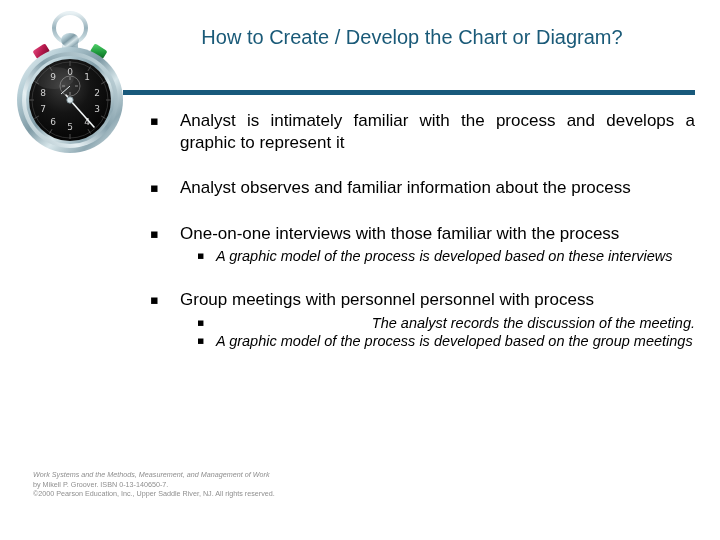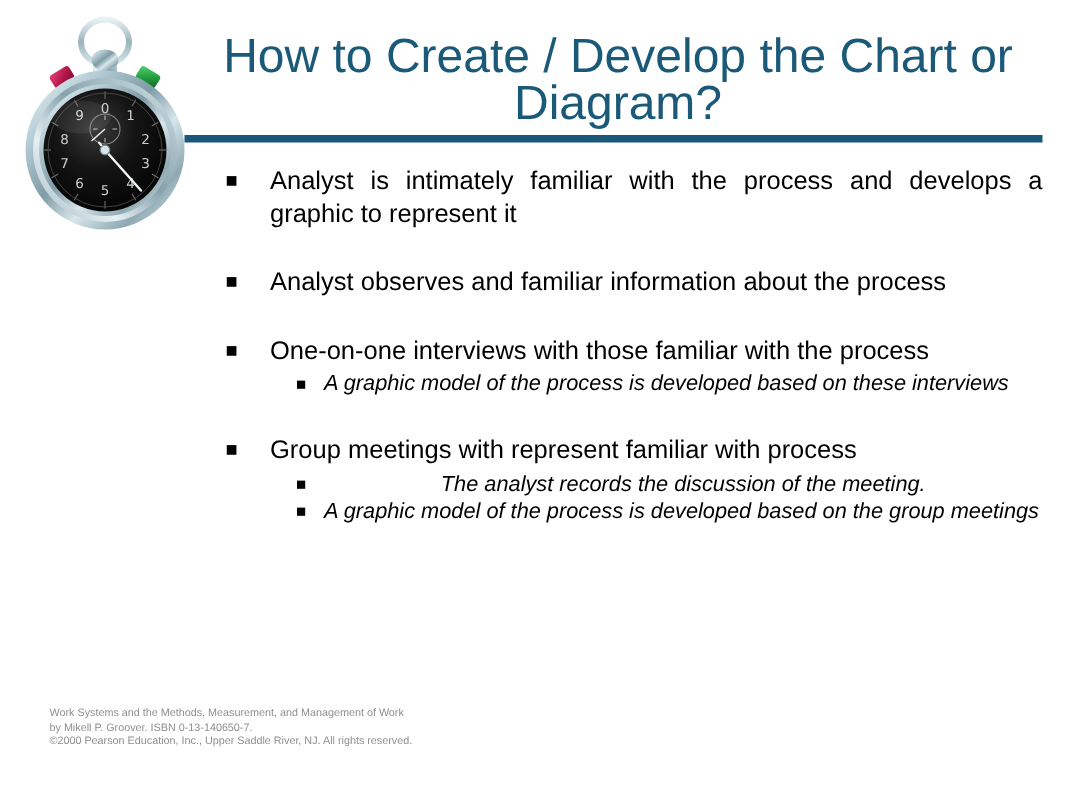--- a/index.html
+++ b/index.html
@@ -29,21 +29,21 @@
   #stopwatch svg { display: block; }
 
   
   #title {
     position: absolute;
     left: 132px;
     top: 22px;
     width: 560px;
     text-align: center;
     color: #1A5A78;
-    font-size: 32px;
+    font-size: 20px;
     line-height: 31px;
     font-weight: normal;
     letter-spacing: 0px;
   }
 
   
   #divider {
     position: absolute;
     left: 123px;
     top: 90px;
@@ -95,36 +95,36 @@
     flex: 0 0 19px;
     font-size: 11px;
     line-height: 18px;
     font-family: "DejaVu Sans", sans-serif;
   }
   .l2 .txt {
     flex: 1 1 auto;
     text-align: justify;
     font-style: italic;
   }
-  .l2 .txt.nojustify { text-align: center; }
+  .l2 .txt.nojustify { text-align: right; }
 
   .gap-lg { height: 24px; }
   .gap-xs { height: 3px; }
 
   
   #footer {
     position: absolute;
     left: 33px;
     top: 470px;
     width: 420px;
     color: #8f8f8f;
     font-size: 7.2px;
     line-height: 9.6px;
   }
-  #footer .cite-title { }
+  #footer .cite-title { font-style: italic; }
 </style>
 </head>
 <body>
 
 <div id="slide">
 
   <div id="stopwatch">
     <svg width="116" height="152" viewBox="0 0 116 152" xmlns="http://www.w3.org/2000/svg">
       <defs>
         <linearGradient id="chrome" x1="0" y1="0" x2="1" y2="1">
@@ -260,21 +260,21 @@
 
     <div class="bullet-row l2">
       <span class="marker">▪</span>
       <span class="txt">A graphic model of the process is developed based on these interviews</span>
     </div>
 
     <div class="gap-lg"></div>
 
     <div class="bullet-row l1">
       <span class="marker">▪</span>
-      <span class="txt nojustify">Group meetings with represent familiar with process</span>
+      <span class="txt nojustify">Group meetings with personnel personnel with process</span>
     </div>
 
     <div class="gap-xs"></div>
 
     <div class="bullet-row l2">
       <span class="marker">▪</span>
       <span class="txt nojustify">The analyst records the discussion of the meeting.</span>
     </div>
 
     <div class="bullet-row l2">

